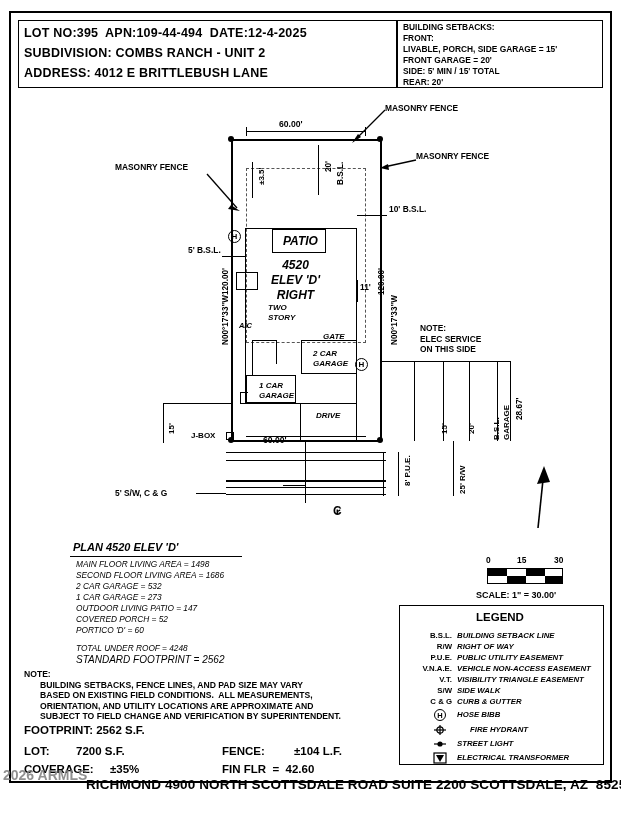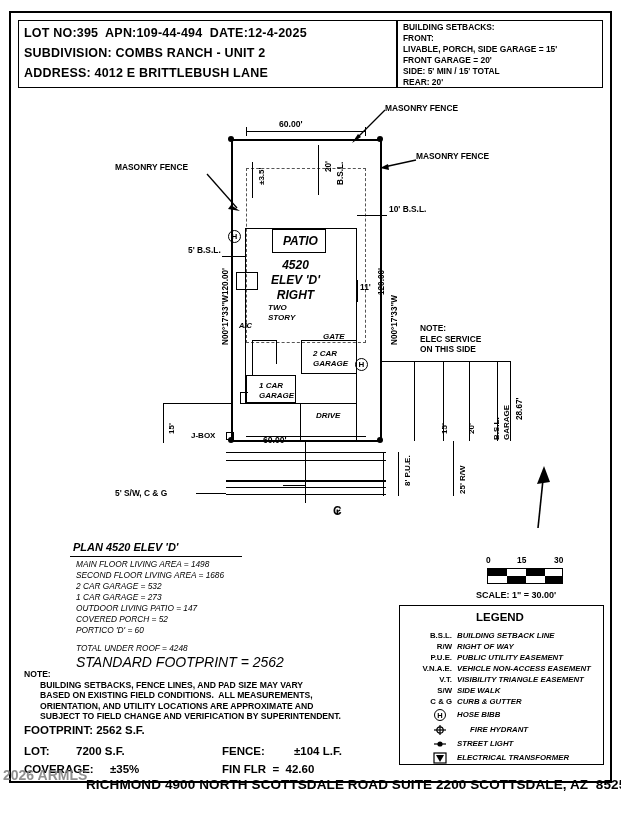--- a/index.html
+++ b/index.html
@@ -203,21 +203,21 @@
   <div class="txt i b" style="left:73px;top:542px;font-size:11px;">PLAN 4520 ELEV 'D'</div>
   <div class="ln" style="left:70px;top:556px;width:172px;height:1.2px;"></div>
   <div class="txt i" style="left:76px;top:560px;font-size:8.3px;">MAIN FLOOR LIVING AREA = 1498</div>
   <div class="txt i" style="left:76px;top:571px;font-size:8.3px;">SECOND FLOOR LIVING AREA = 1686</div>
   <div class="txt i" style="left:76px;top:582px;font-size:8.3px;">2 CAR GARAGE = 532</div>
   <div class="txt i" style="left:76px;top:593px;font-size:8.3px;">1 CAR GARAGE = 273</div>
   <div class="txt i" style="left:76px;top:604px;font-size:8.3px;">OUTDOOR LIVING PATIO = 147</div>
   <div class="txt i" style="left:76px;top:615px;font-size:8.3px;">COVERED PORCH = 52</div>
   <div class="txt i" style="left:76px;top:626px;font-size:8.3px;">PORTICO 'D' = 60</div>
   <div class="txt i" style="left:76px;top:644px;font-size:8.3px;">TOTAL UNDER ROOF = 4248</div>
-  <div class="txt i" style="left:76px;top:655px;font-size:14px;">STANDARD FOOTPRINT = 2562</div>
+  <div class="txt i" style="left:76px;top:655px;font-size:10px;">STANDARD FOOTPRINT = 2562</div>
 
   <div class="txt b" style="left:24px;top:670px;font-size:8.6px;">NOTE:</div>
   <div class="txt b" style="left:24px;top:680px;font-size:8.6px;line-height:1.22;margin-left:16px;">BUILDING SETBACKS, FENCE LINES, AND PAD SIZE MAY VARY
 BASED ON EXISTING FIELD CONDITIONS.  ALL MEASUREMENTS,
 ORIENTATION, AND UTILITY LOCATIONS ARE APPROXIMATE AND
 SUBJECT TO FIELD CHANGE AND VERIFICATION BY SUPERINTENDENT.</div>
 
   <div class="txt b" style="left:24px;top:724px;font-size:11.5px;">FOOTPRINT: 2562 S.F.</div>
   <div class="txt b" style="left:24px;top:745px;font-size:11.5px;">LOT:</div>
   <div class="txt b" style="left:76px;top:745px;font-size:11.5px;">7200 S.F.</div>

